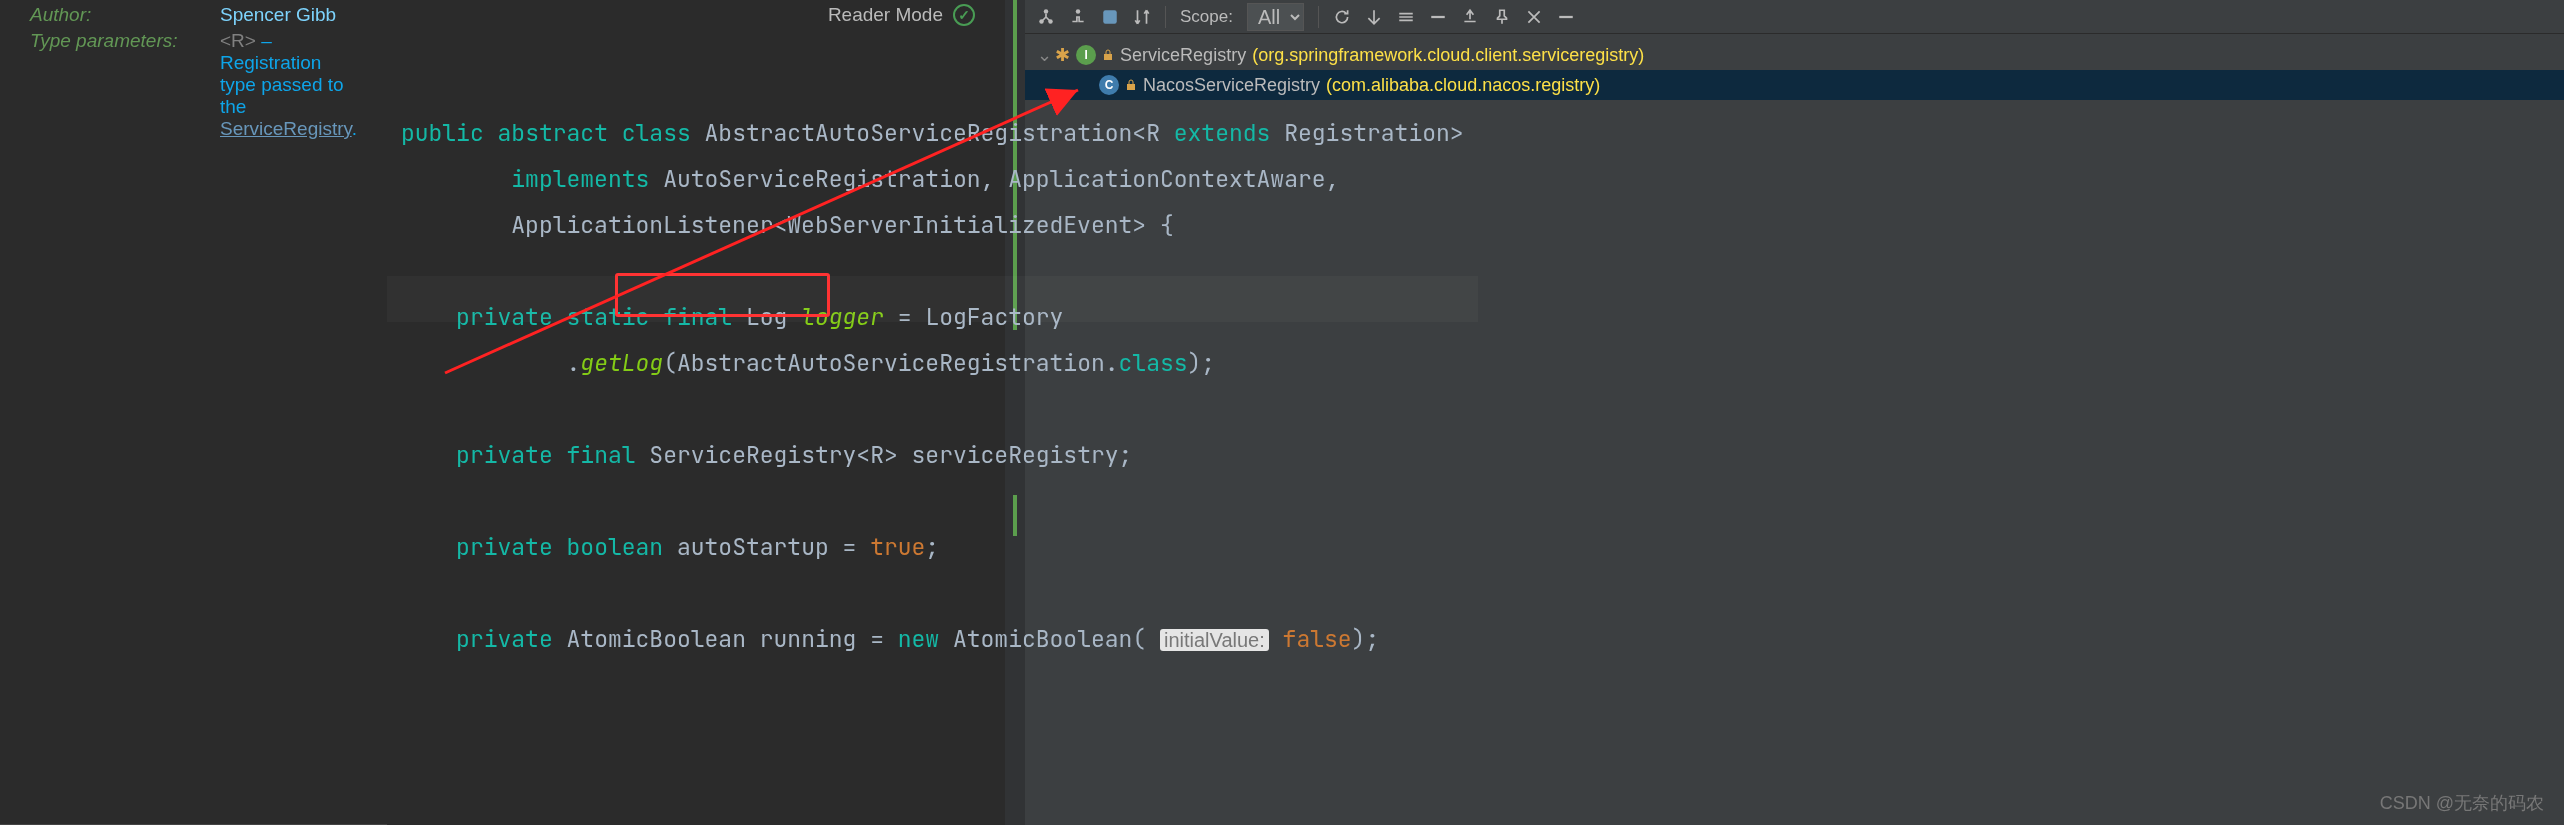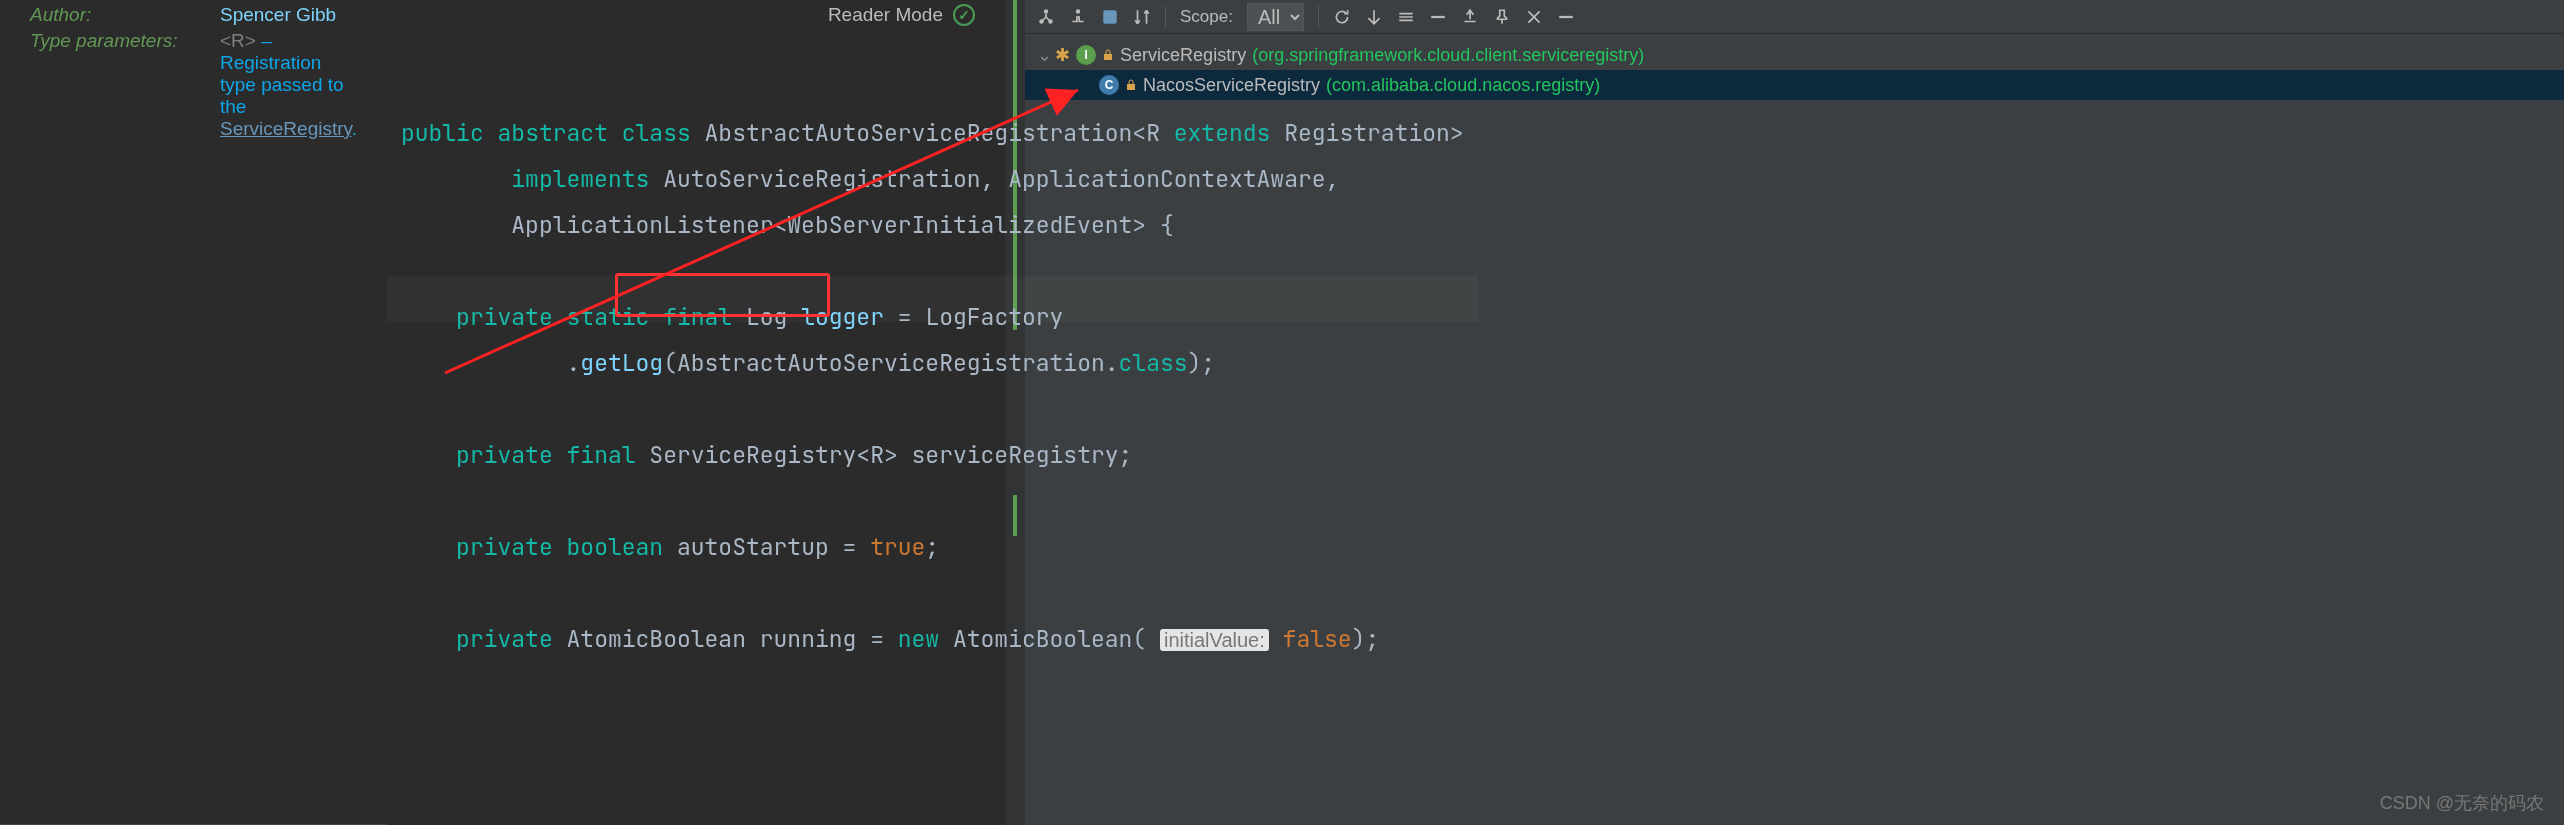--- a/index.html
+++ b/index.html
@@ -30,21 +30,21 @@
     display: flex; align-items: flex-end; gap: 10px;
   }
   .reader-check {
     width: 22px; height: 22px; border: 2px solid #499c54; border-radius: 50%;
     display: inline-flex; align-items: center; justify-content: center;
     color: #499c54; font-size: 14px; font-weight: bold;
   }
 
   .code-area { padding: 18px 14px; line-height: 46px; white-space: pre; position: relative; }
   .kw  { color: #14b8a6; }
-  .fld { color: #7dd3fc; }
+  .fld { color: #84cc16; font-style: italic; }
   .lit { color: #cc7832; }
   .hint { color: #787878; background: #e5e5e5; padding: 0 4px; border-radius: 3px; font-family: Arial, sans-serif; font-size: 20px; }
   .sel-box {
     position: absolute; border: 3px solid #ff3333; border-radius: 3px;
     pointer-events: none;
   }
   .hl-line {
     position: absolute; left: 0; right: 0; height: 46px;
     background: rgba(255,255,255,0.03); pointer-events: none;
   }
@@ -73,21 +73,21 @@
   .tree-row.selected { background: #0d293e; }
   .arrow { width: 12px; display: inline-block; color: #888; }
   .ico-circle {
     width: 20px; height: 20px; border-radius: 50%; display: inline-flex;
     align-items: center; justify-content: center; font-size: 12px; font-weight: bold;
     color: #fff;
   }
   .ico-i { background: #5b9e4d; }
   .ico-c { background: #3f7cac; }
   .star { color: #d9a34a; }
-  .pkg  { color: #22c55e; }
+  .pkg  { color: #fde047; }
   .lock { width: 12px; height: 12px; display: inline-block; }
 
   .watermark {
     position: absolute; bottom: 10px; right: 20px;
     font-family: Arial, sans-serif; font-size: 18px; color: #777;
   }
 
   svg.arrow-line { position: absolute; pointer-events: none; }
 </style>
 </head>

